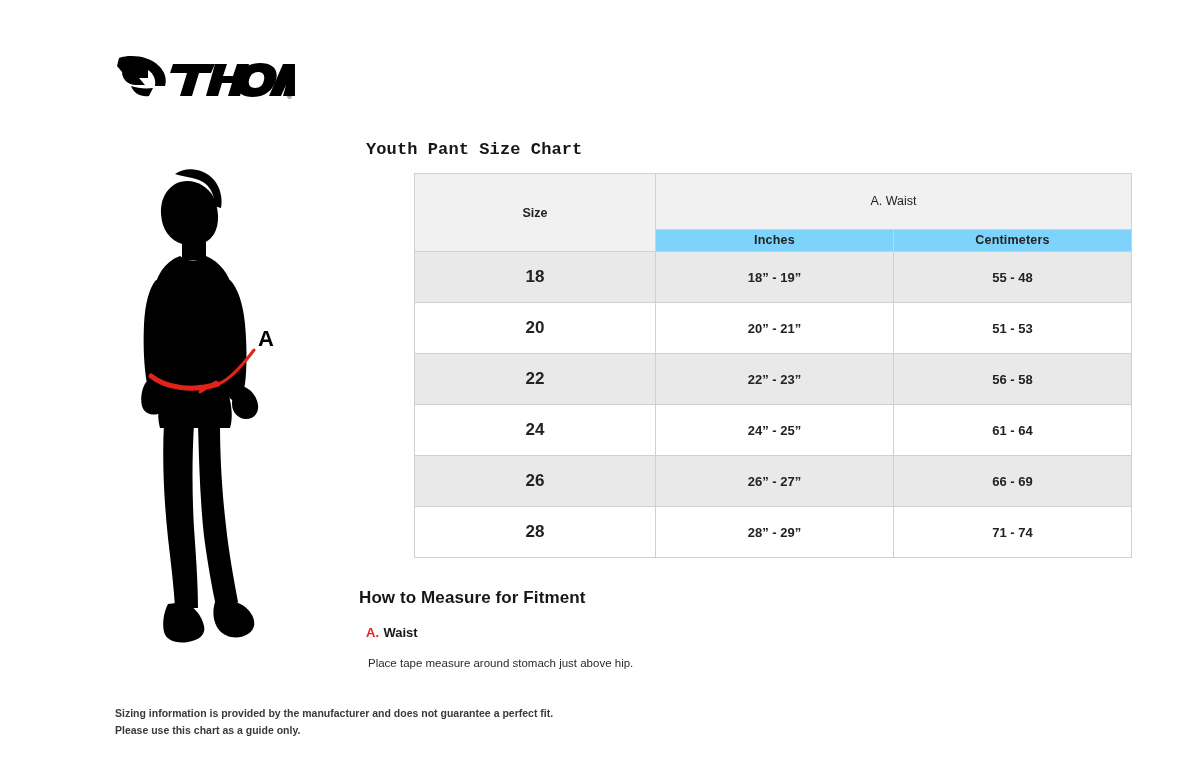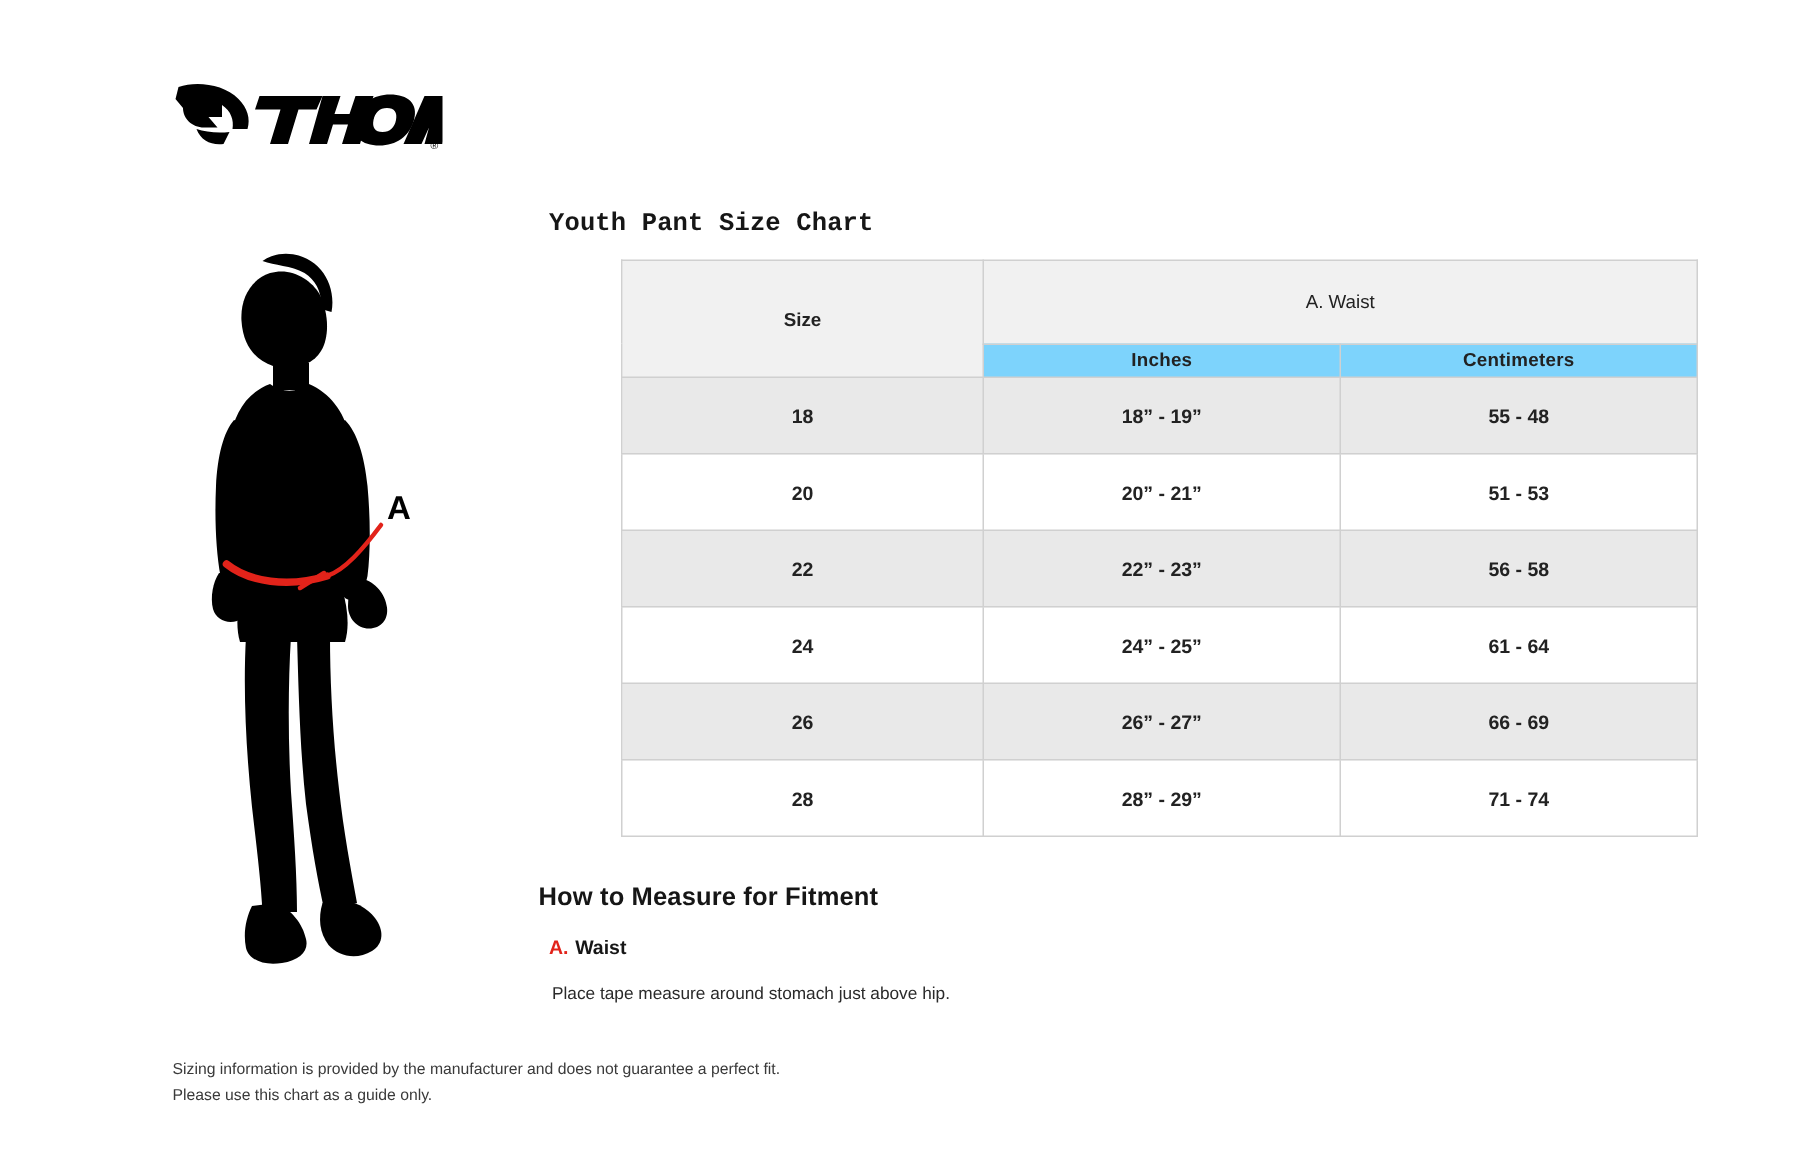--- a/index.html
+++ b/index.html
@@ -85,21 +85,21 @@
     color: #ffffff;
     font-weight: bold;
     font-size: 11.5px;
     height: 18px;
     vertical-align: middle;
     border: 1px solid #000000;
     letter-spacing: .2px;
   }
   #size-table tbody tr { height: 51px; }
   #size-table tbody td { vertical-align: middle; font-size: 13px; }
-  #size-table tbody td.size-cell { font-weight: bold; font-size: 13px; }
+  #size-table tbody td.size-cell { font-weight: bold; font-size: 17px; }
   #size-table tbody tr.alt td { background: #e9e9e9; }
   #size-table tbody tr td { background: #ffffff; font-weight: bold; }
   #size-table tbody tr.alt td { background: #e9e9e9; }
 
   
   #measure-block {
     position: absolute;
     left: 366px;
     top: 623px;
     width: 520px;
@@ -122,20 +122,21 @@
   }
 
   
   #footnote {
     position: absolute;
     left: 115px;
     top: 705px;
     font-size: 10.5px;
     color: #3a3a3a;
     line-height: 1.65;
+    font-weight: bold;
   }
 </style>
 </head>
 <body>
 
 <div id="logo">
   <svg width="180" height="55" viewBox="0 0 180 55" xmlns="http://www.w3.org/2000/svg">
     <g fill="#000000">
 
       <path d="M4 6 C16 2 34 4 44 14 C50 20 52 27 50 34 L40 34 C41 28 39 22 33 18 L33 26 L24 26 L30 33 L21 33 C13 33 7 27 7 20 L2 14 Z"></path>

